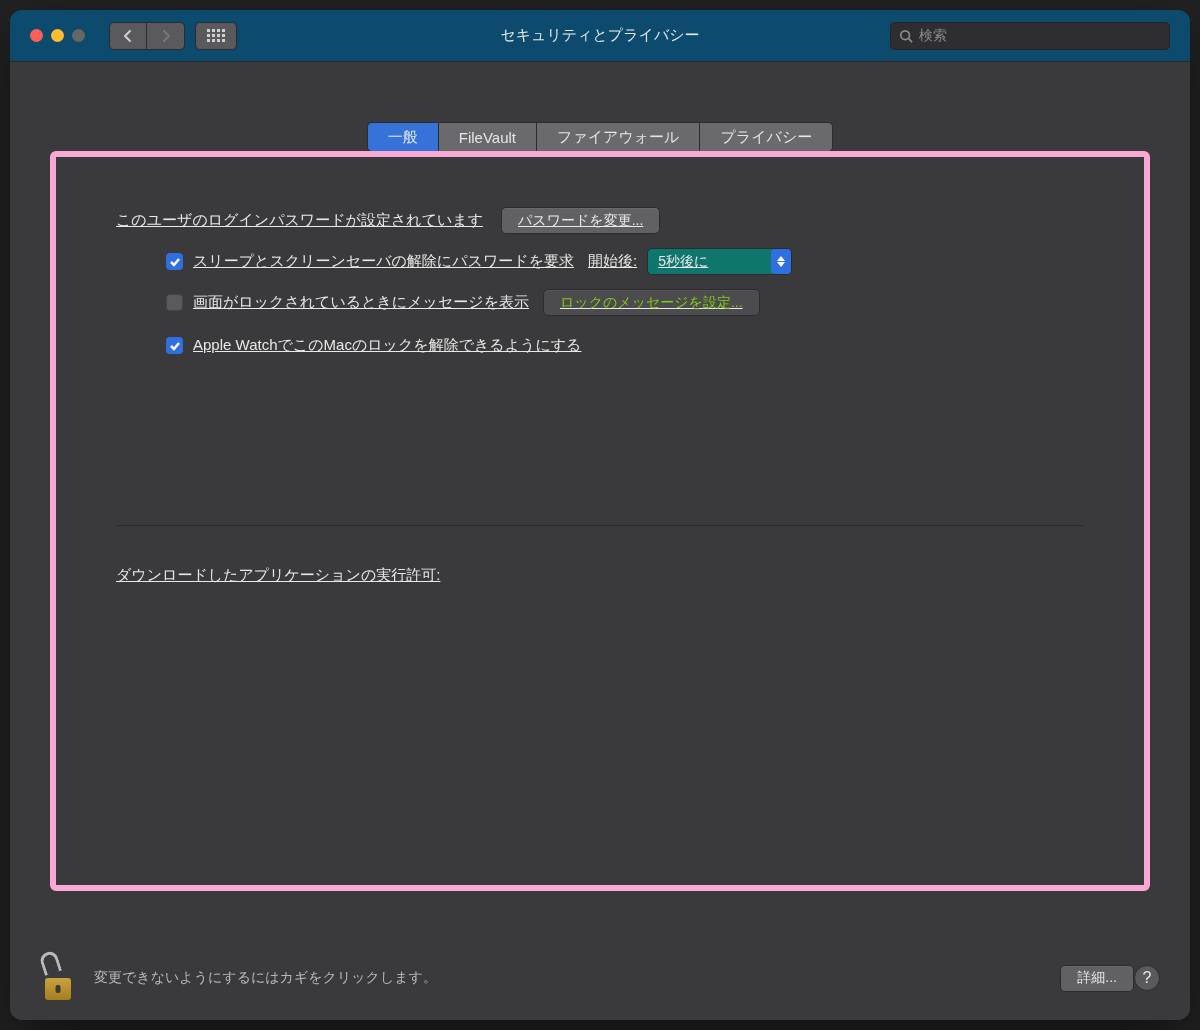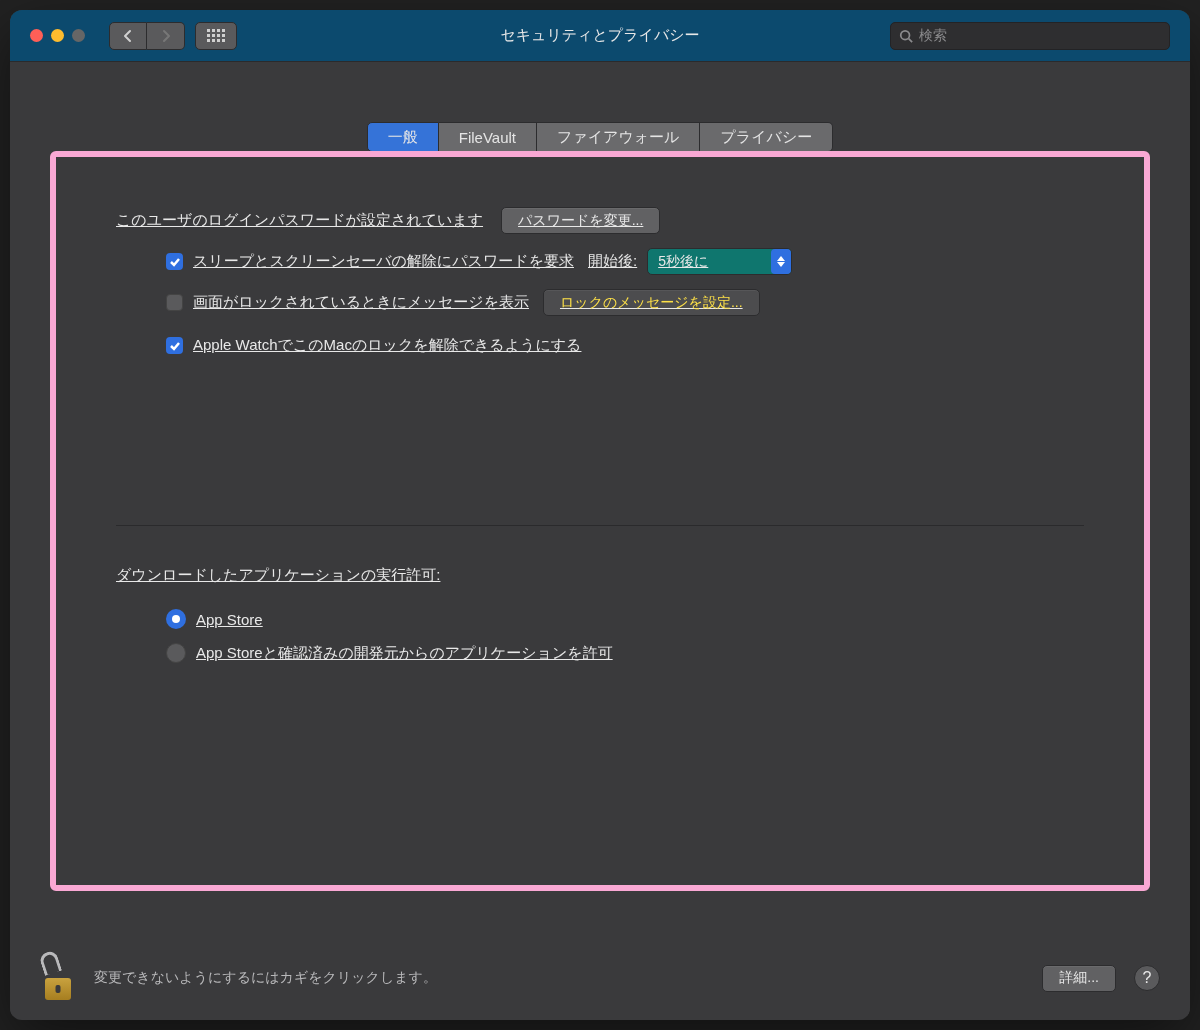--- a/index.html
+++ b/index.html
@@ -158,21 +158,21 @@
       border: 1px solid #2c2c2e;
       border-radius: 5px;
       color: #e8e8e8;
       padding: 4px 16px;
       font-size: 14px;
       height: 27px;
       display: inline-flex;
       align-items: center;
       box-shadow: 0 1px 0 rgba(255,255,255,0.06) inset;
     }
-    .btn.disabled { color: #fde047; background: #4c4c4e; }
+    .btn.disabled { color: #84cc16; background: #4c4c4e; }
     .checkbox {
       width: 17px;
       height: 17px;
       border-radius: 4px;
       margin-right: 10px;
       display: inline-flex;
       align-items: center;
       justify-content: center;
       flex-shrink: 0;
     }
@@ -275,21 +275,21 @@
       left: 5px;
       width: 18px;
       height: 22px;
       border: 3px solid #b9b9bb;
       border-bottom: none;
       border-radius: 11px 11px 0 0;
       transform: rotate(-18deg);
       transform-origin: bottom left;
     }
     .footer-text { color: #b8b8ba; font-size: 14px; flex: 1; }
-    .footer-right { display: flex; align-items: center; gap: 18px; }
+    .footer-right { display: flex; align-items: center; }
     .help-btn {
       width: 26px;
       height: 26px;
       border-radius: 50%;
       background: #5a5a5c;
       color: #e8e8e8;
       display: flex;
       align-items: center;
       justify-content: center;
       font-size: 16px;
@@ -393,30 +393,20 @@
               <path d="M2 6 L5 9 L10 3"></path>
             </svg>
         </span>
         <span class="label-text">Apple WatchでこのMacのロックを解除できるようにする</span>
       </div>
 
       <hr class="divider" style="margin-top:170px">
 
       <div class="section-label">ダウンロードしたアプリケーションの実行許可:</div>
 
-      <div class="radio-group">
-        <div class="radio-row">
-          <span class="radio checked"></span>
-          <span class="label-text">App Store</span>
-        </div>
-        <div class="radio-row">
-          <span class="radio unchecked"></span>
-          <span class="label-text">App Storeと確認済みの開発元からのアプリケーションを許可</span>
-        </div>
-      </div>
 
     </div>
   </div>
 
   <div class="footer">
     <div class="lock-icon">
       <div class="lock-shackle"></div>
       <div class="lock-body"></div>
     </div>
     <div class="footer-text">変更できないようにするにはカギをクリックします。</div>

